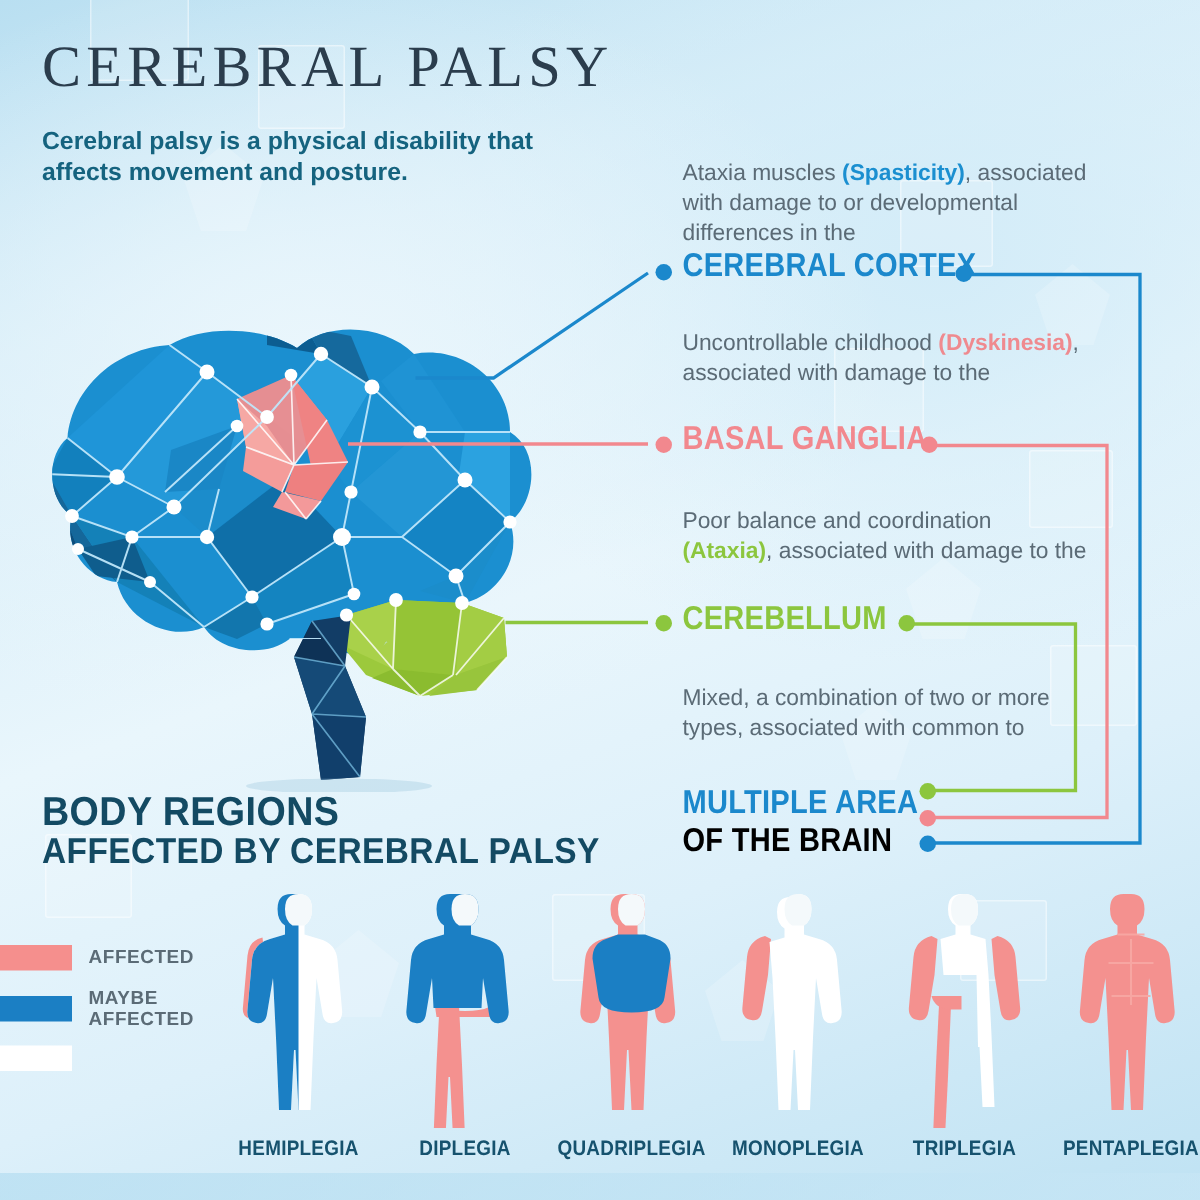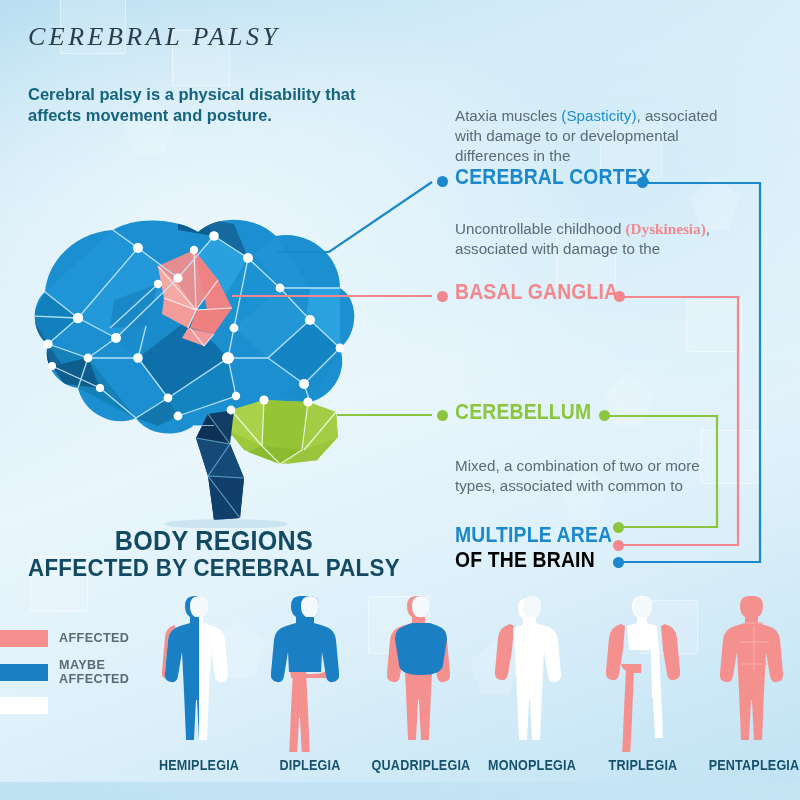--- a/index.html
+++ b/index.html
@@ -22,22 +22,22 @@
   
   .wm{ position:absolute; border:1px solid rgba(255,255,255,.45);
        background:rgba(255,255,255,.14); border-radius:2px; pointer-events:none; }
   .wm.leaf{ border:none; background:rgba(255,255,255,.18);
        clip-path:polygon(50% 0,100% 38%,78% 100%,22% 100%,0 38%); }
 
   
   #title{
     position:absolute; left:28px; top:22px;
     font-family:"Liberation Serif", serif;
-    font-size:26px; letter-spacing:3.5px;
-    color:#2b3d4d; font-weight:400; white-space:nowrap;font-style:italic;
+    font-size:39px; letter-spacing:3.5px;
+    color:#2b3d4d; font-weight:400; white-space:nowrap;
   }
   #lede{
     position:absolute; left:28px; top:84px; width:370px;
     font-size:16.5px; font-weight:bold; line-height:1.28;
     color:#15637f;
   }
   #sub{
     position:absolute; left:28px; top:134px; width:380px;
     font-size:16px; line-height:1.3; color:#5d6f7a; font-weight:400;
   }
@@ -55,22 +55,22 @@
              color:#2b1a12; font-weight:bold; line-height:1; }
   #logo .l2{ font-family:"Liberation Serif", serif; font-size:6px; letter-spacing:.4px;
              color:#2b1a12; font-weight:bold; line-height:1.4; }
 
   
   #brain{ position:absolute; left:18px; top:188px; width:390px; height:340px; }
 
   
   .block{ position:absolute; left:455px; width:270px; }
   .block p{ font-size:15.2px; line-height:1.33; color:#5b6b76; }
-  .block .hl-blue{ color:#1b8fd0; font-weight:normal; }
-  .block .hl-pink{ color:#ef8a8f; font-weight:bold;font-family:Liberation Serif, serif; }
+  .block .hl-blue{ color:#1b8fd0; font-weight:bold; }
+  .block .hl-pink{ color:#ef8a8f; font-weight:bold; }
   .block .hl-green{ color:#8cc63e; font-weight:bold; }
 
   .term{
     position:absolute; left:455px;
     font-family:"Liberation Sans Narrow","Liberation Sans", sans-serif;
     font-weight:bold; font-size:22px; letter-spacing:.2px;
     transform:scaleX(.88); transform-origin:left center;
     white-space:nowrap;
   }
   .term.blue{ color:#1b88cc; }
@@ -82,21 +82,21 @@
   .dot.pink{ background:#f2888e; }
   .dot.green{ background:#8cc63e; }
 
   
   #wires{ position:absolute; left:0; top:0; width:800px; height:800px; pointer-events:none; }
 
   
   #br-title{
     position:absolute; left:28px; top:528px;
     font-family:"Liberation Sans Narrow","Liberation Sans", sans-serif;
-    font-weight:bold; color:#134a63; line-height:1.02;text-align:center;
+    font-weight:bold; color:#134a63; line-height:1.02;
   }
   #br-title .r1{ font-size:27px; letter-spacing:.3px; display:block; transform:scaleX(.93); transform-origin:left; }
   #br-title .r2{ font-size:24px; letter-spacing:.3px; display:block; transform:scaleX(.93); transform-origin:left; }
 
   #legend{ position:absolute; left:-4px; top:630px; width:160px; }
   .leg-row{ display:flex; align-items:center; margin-bottom:11px; }
   .sw{ width:52px; height:17px; flex:0 0 52px; margin-right:11px; }
   .sw.aff{ background:#f58f8d; }
   .sw.may{ background:#1b7fc4; }
   .sw.not{ background:#ffffff; }
@@ -280,20 +280,23 @@
   <div class="term blue" style="top:164px;">CEREBRAL CORTEX</div>
   <div class="dot blue" style="left:637px;top:177px;"></div>
 
   <div class="block" style="top:219px;">
     <p><span>Uncontrollable childhood </span><span class="hl-pink">(Dyskinesia)</span><span>, associated with damage to the</span></p>
   </div>
   <div class="dot pink" style="left:437px;top:291px;"></div>
   <div class="term pink" style="top:279px;">BASAL GANGLIA</div>
   <div class="dot pink" style="left:614px;top:291px;"></div>
 
+  <div class="block" style="top:338px;">
+    <p><span>Poor balance and coordination </span><span class="hl-green">(Ataxia)</span><span>, associated with damage to the</span></p>
+  </div>
   <div class="dot green" style="left:437px;top:410px;"></div>
   <div class="term green" style="top:399px;">CEREBELLUM</div>
   <div class="dot green" style="left:599px;top:410px;"></div>
 
   <div class="block" style="top:456px;">
     <p><span>Mixed, a combination of two or more types, associated with common to</span></p>
   </div>
   <div class="term blue" style="top:522px;">MULTIPLE AREA</div>
   <div class="term" style="top:547px;"><span class="hl-pink" style="font-weight:bold">OF THE </span><span class="hl-green" style="font-weight:bold">BRAIN</span></div>
   <div class="dot green" style="left:613px;top:522px;"></div>

